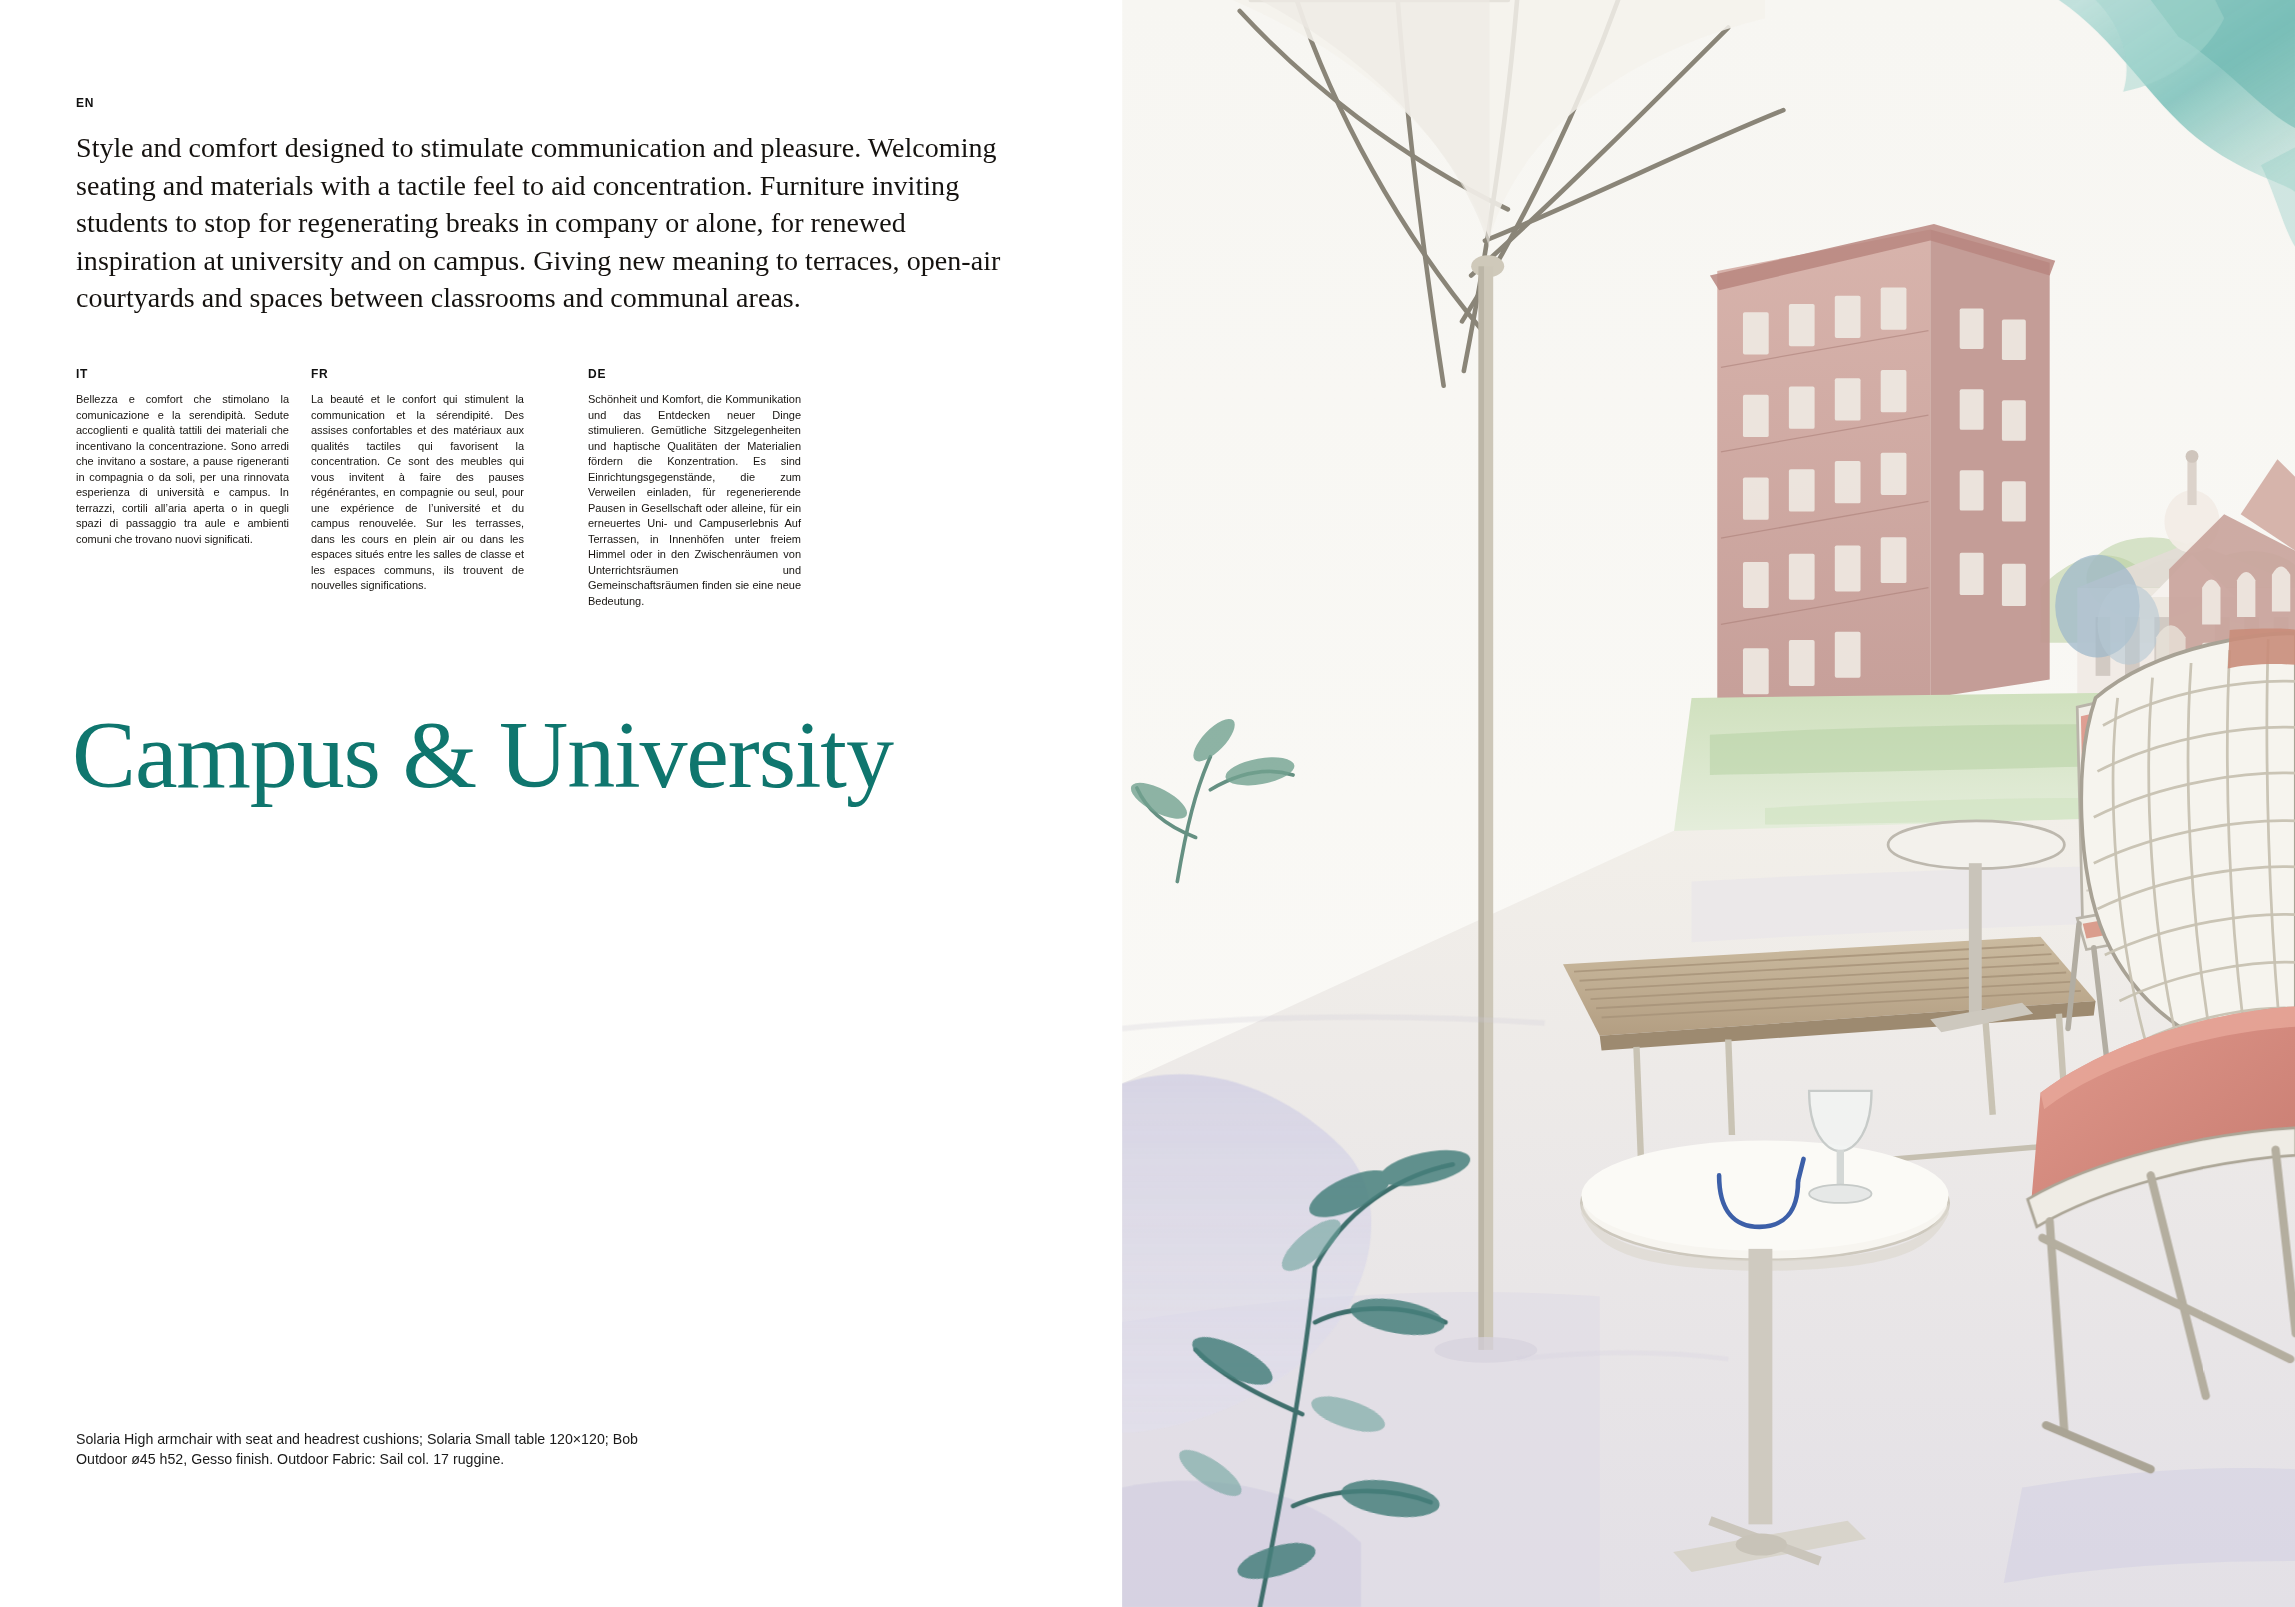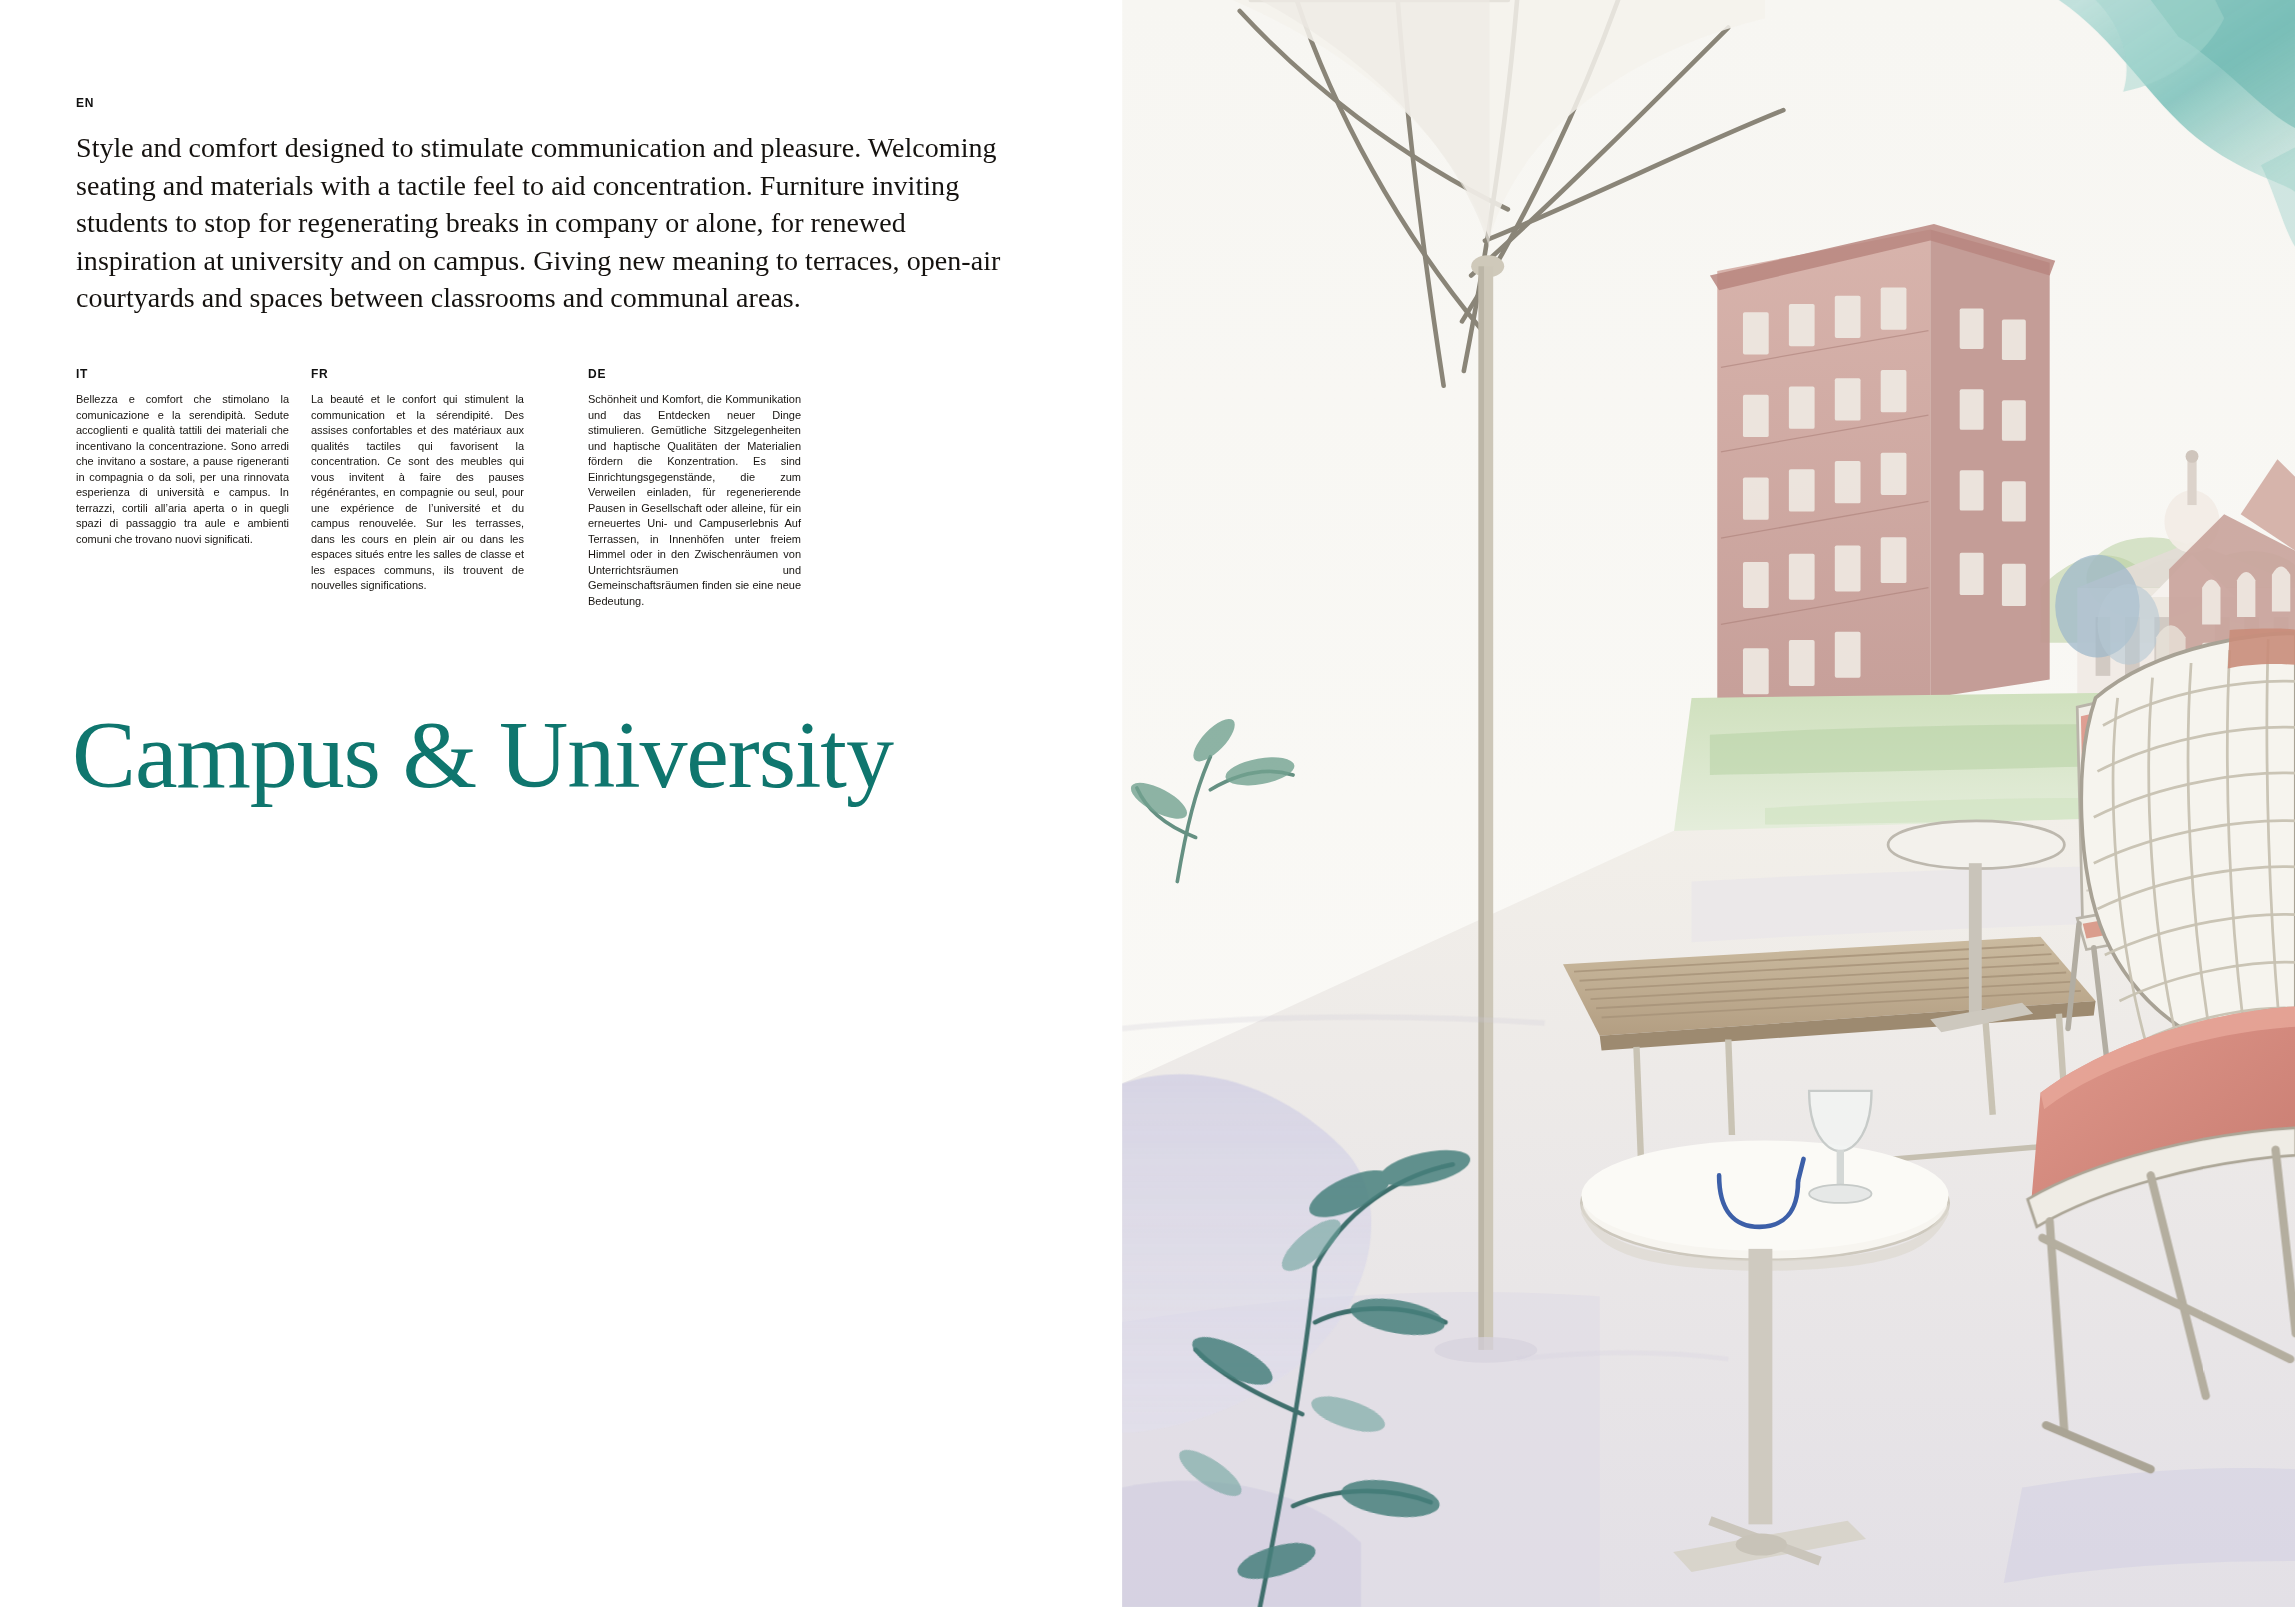--- a/index.html
+++ b/index.html
@@ -135,20 +135,21 @@
         <div class="body">La beauté et le confort qui stimulent la communication et la sérendipité. Des assises confortables et des matériaux aux qualités tactiles qui favorisent la concentration. Ce sont des meubles qui vous invitent à faire des pauses régénérantes, en compagnie ou seul, pour une expérience de l’université et du campus renouvelée. Sur les terrasses, dans les cours en plein air ou dans les espaces situés entre les salles de classe et les espaces communs, ils trouvent de nouvelles significations.</div>
       </div>
       <div class="col">
         <div class="lang-label">DE</div>
         <div class="body">Schönheit und Komfort, die Kommunikation und das Entdecken neuer Dinge stimulieren. Gemütliche Sitzgelegenheiten und haptische Qualitäten der Materialien fördern die Konzentration. Es sind Einrichtungsgegenstände, die zum Verweilen einladen, für regenerierende Pausen in Gesellschaft oder alleine, für ein erneuertes Uni- und Campuserlebnis Auf Terrassen, in Innenhöfen unter freiem Himmel oder in den Zwischenräumen von Unterrichtsräumen und Gemeinschaftsräumen finden sie eine neue Bedeutung.</div>
       </div>
     </div>
 
     <div class="headline">Campus &amp; University</div>
 
+    <div class="caption">Solaria High armchair with seat and headrest cushions; Solaria Small table 120×120; Bob Outdoor ø45 h52, Gesso finish. Outdoor Fabric: Sail col. 17 ruggine.</div>
   </div>
 
   <div class="art">
     <svg width="1174" height="1607" viewBox="0 0 1278 1750" xmlns="http://www.w3.org/2000/svg">
       <defs>
         <linearGradient id="skyG" x1="0" y1="0" x2="0" y2="1">
           <stop offset="0" stop-color="#f7f6f2"></stop>
           <stop offset="1" stop-color="#fbfaf7"></stop>
         </linearGradient>
         <linearGradient id="tealG" x1="0.1" y1="0" x2="0.9" y2="1">

